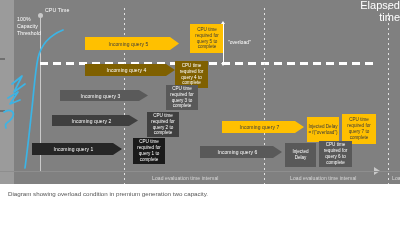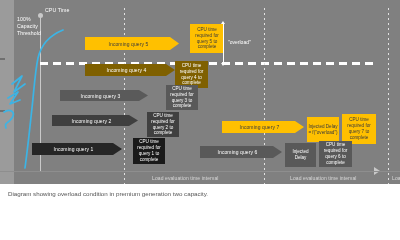--- a/index.html
+++ b/index.html
@@ -131,20 +131,24 @@
       </div>
 
       <div class="y-axis"></div>
       <div class="y-axis-cap"></div>
       <div class="x-axis"></div>
       <div class="x-arrow"></div>
 
       <div class="axis-label label-cpu-time">CPU Time</div>
       <div class="axis-label label-threshold">100% Capacity Threshold</div>
 
+      <div class="label-elapsed">
+        <div>Elapsed</div>
+        <div>time</div>
+      </div>
 
       <div class="threshold-line"></div>
 
       <div class="vsep" style="left:124px;"></div>
       <div class="vsep" style="left:264px;"></div>
       <div class="vsep" style="left:388px;"></div>
 
       <div class="band-line"></div>
 
       <div class="interval-label" style="left:152px;">Load evaluation time interval</div>

